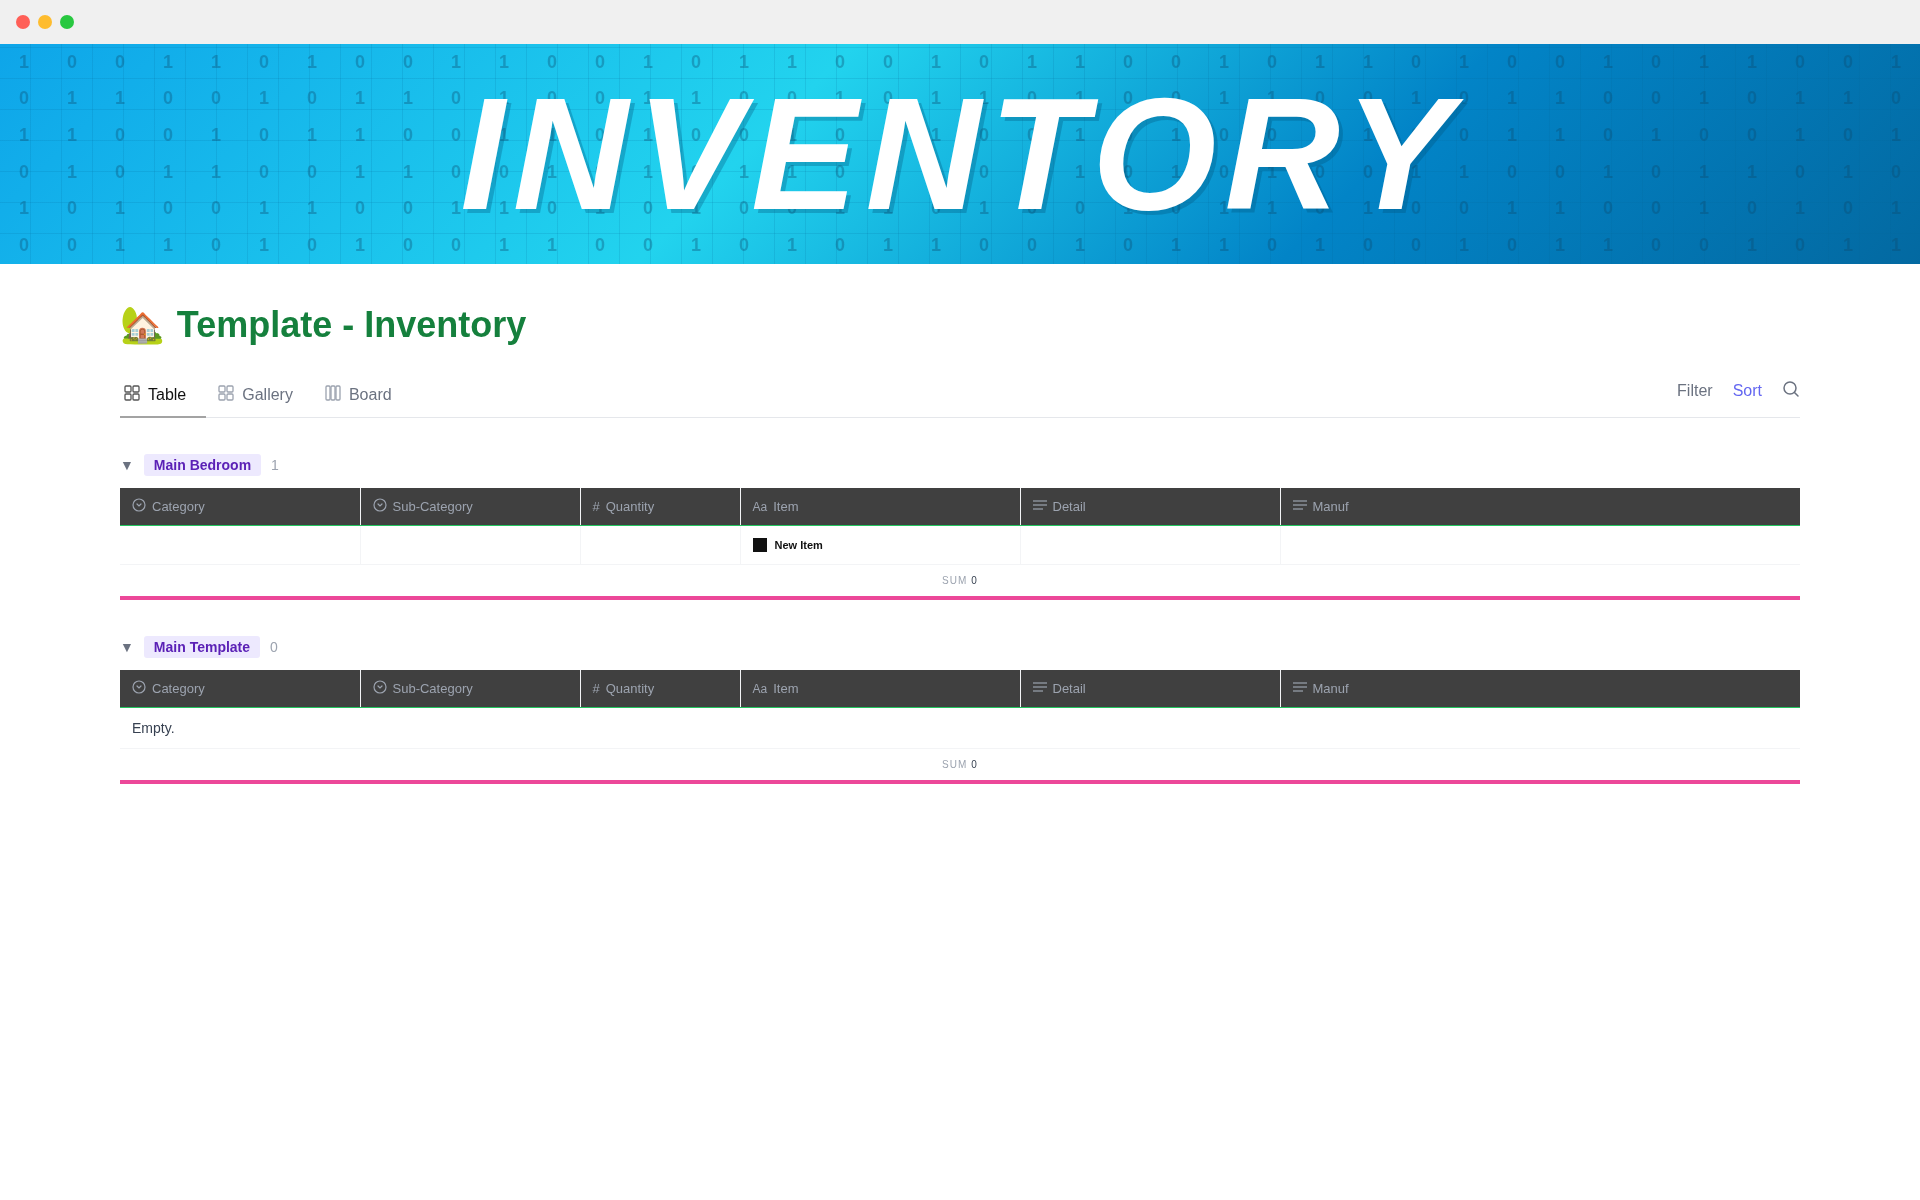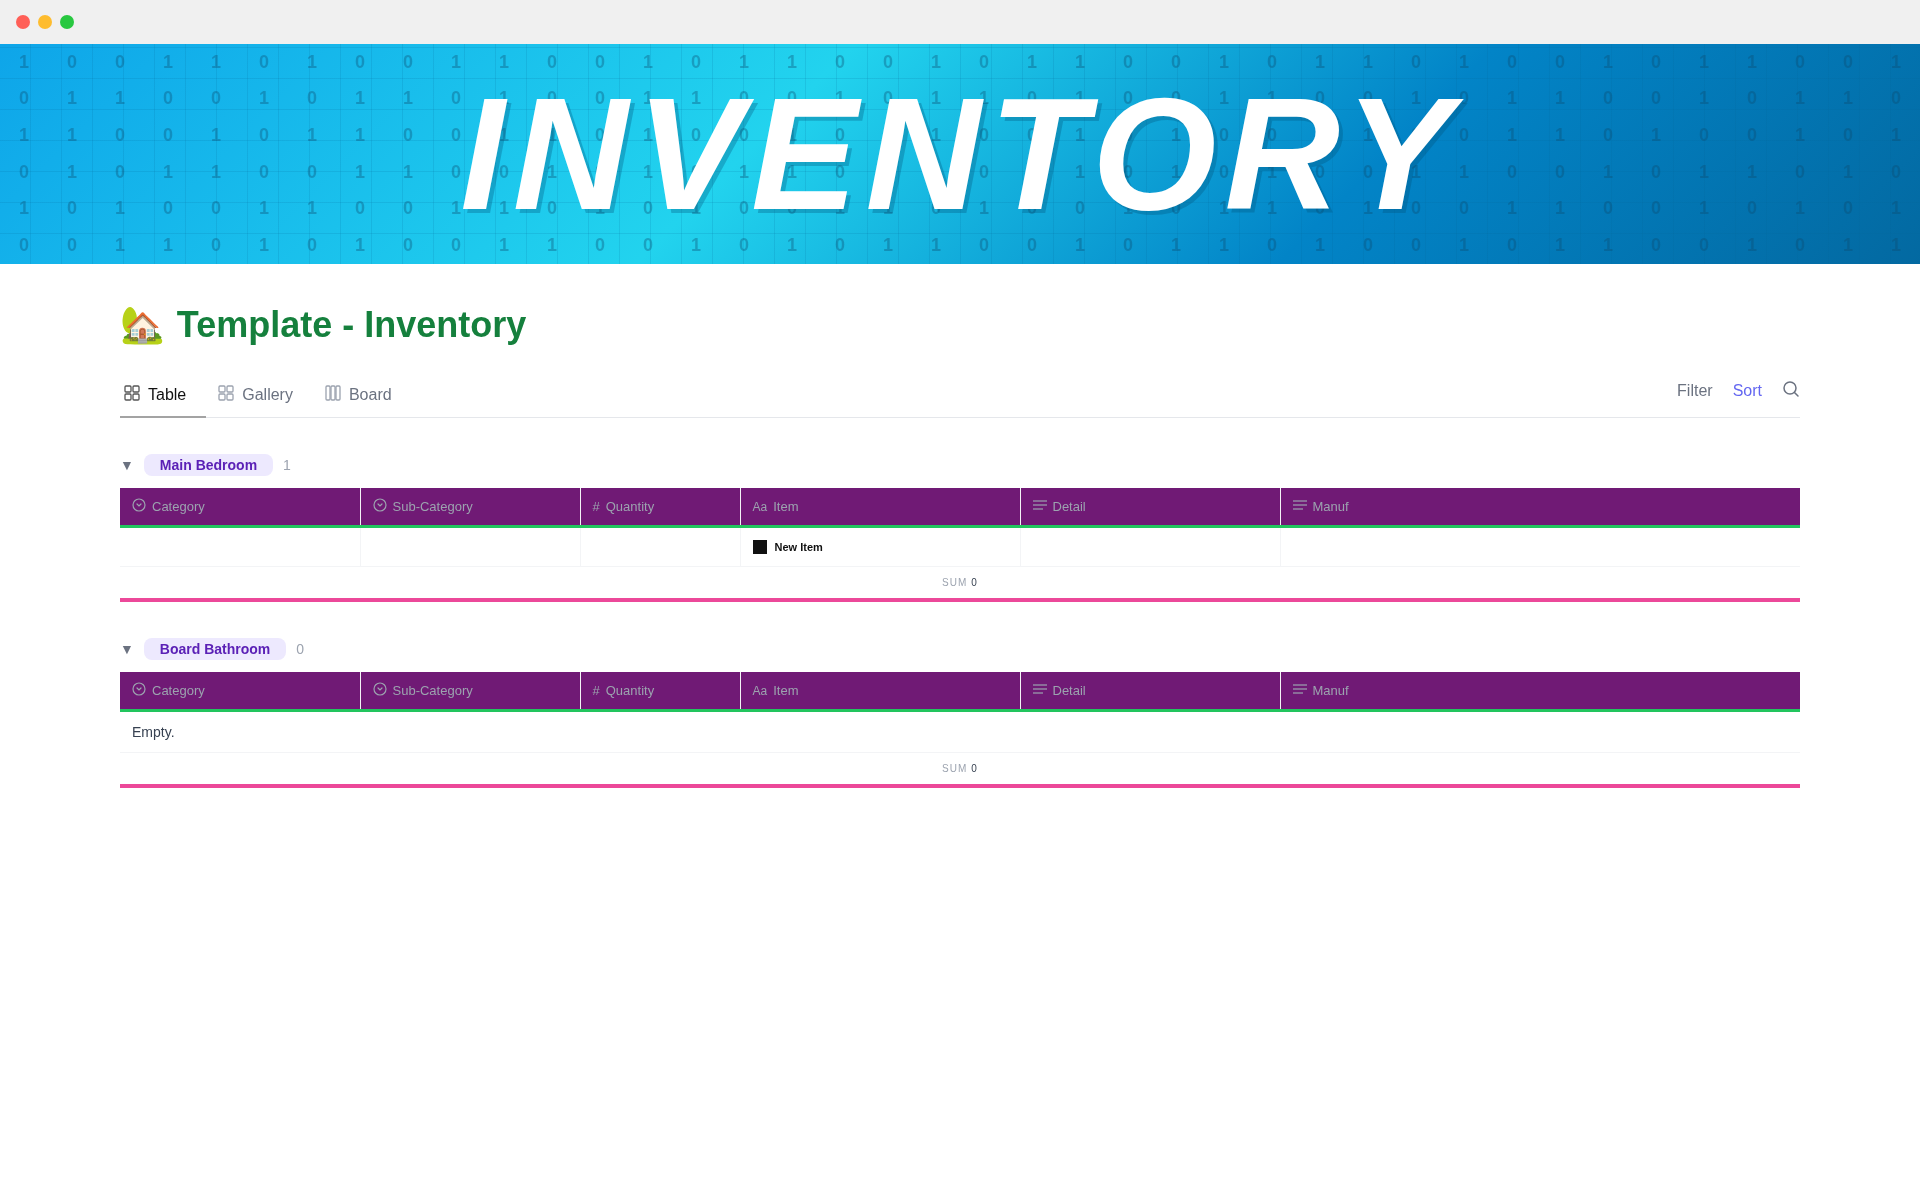--- a/index.html
+++ b/index.html
@@ -159,43 +159,43 @@
     .group-chevron {
       color: #6b7280;
       font-size: 14px;
       cursor: pointer;
     }
     .group-label {
       background: #ede9fe;
       color: #5b21b6;
       font-size: 14px;
       font-weight: 600;
-      padding: 3px 16px;
-      border-radius: 8px;
+      padding: 3px 10px;
+      border-radius: 3px;
     }
     .group-count {
       color: #9ca3af;
       font-size: 14px;
     }
 
     
     .inventory-table {
       width: 100%;
       border-collapse: collapse;
       margin-top: 4px;
     }
     .inventory-table thead tr th {
       padding: 10px 12px;
       text-align: left;
       font-size: 13px;
       color: #9ca3af;
       font-weight: 400;
-      border-bottom: 3px solid #22c55e;
+      border-bottom: 1px solid #22c55e;
       border-right: 1px solid #f3f4f6;
-      background: #701a75;
+      background: #404040;
     }
     .inventory-table thead tr th:last-child {
       border-right: none;
     }
     .col-category { width: 240px; }
     .col-subcategory { width: 220px; }
     .col-quantity { width: 160px; }
     .col-item { width: 280px; }
     .col-detail { width: 260px; }
     .col-manuf { width: auto; }
@@ -660,21 +660,21 @@
     </table>
     <div class="sum-row">
       <span>SUM</span>
       <span class="sum-value">0</span>
     </div>
   </div>
 
   <div class="group-section">
     <div class="group-header">
       <span class="group-chevron">▼</span>
-      <span class="group-label">Board Bathroom</span>
+      <span class="group-label">Main Template</span>
       <span class="group-count">0</span>
     </div>
     <table class="inventory-table">
       <thead>
         <tr>
           <th class="col-category">
             <div class="th-inner">
               <span class="th-icon">
                 <svg width="14" height="14" viewBox="0 0 14 14" fill="none">
                     <circle cx="7" cy="7" r="6" stroke="#9ca3af" stroke-width="1.2"></circle>

